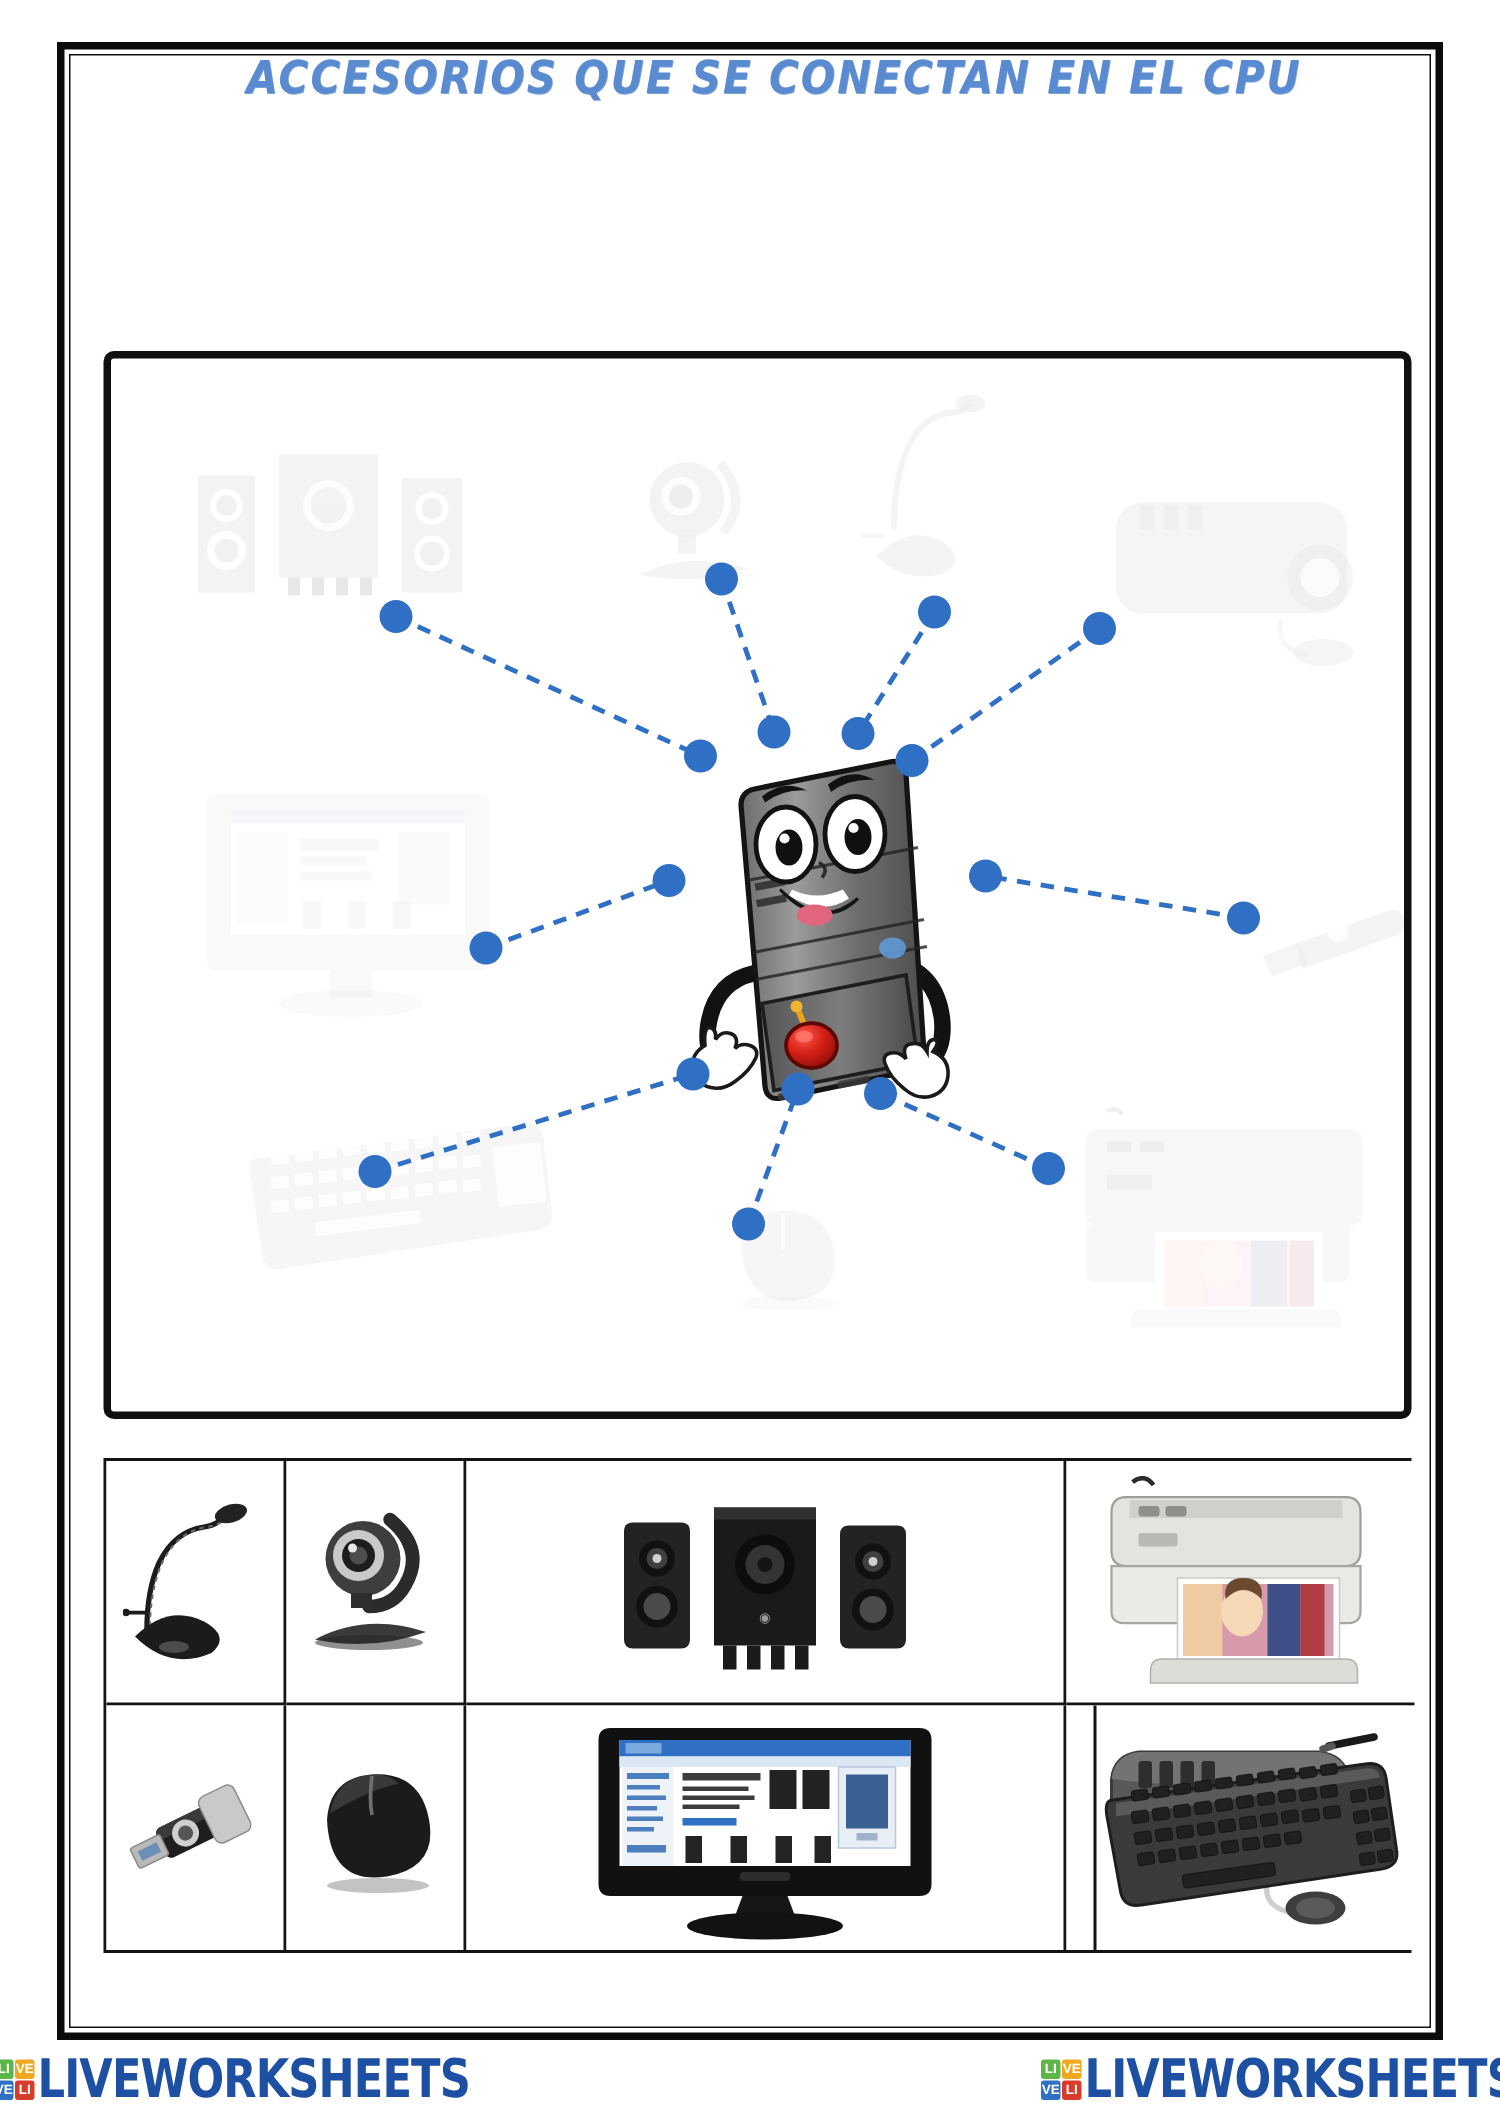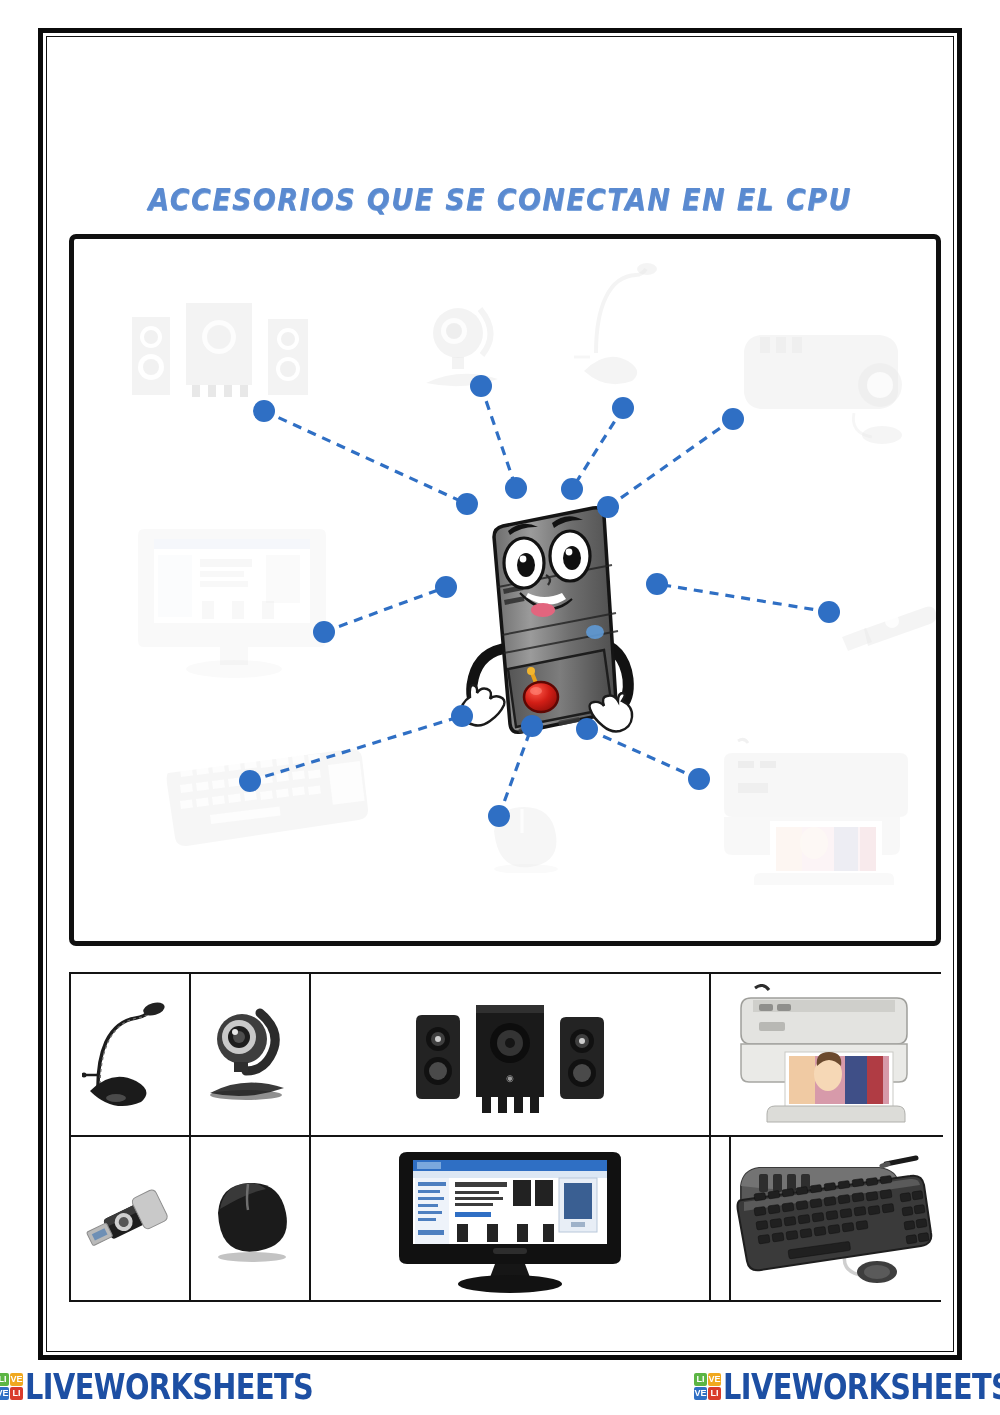--- a/index.html
+++ b/index.html
@@ -33,25 +33,25 @@
   #sheet-inner {
     position: absolute;
     inset: 3px;
     border: 1px solid #111;
     background: #fff;
   }
 
   
   #title-band {
     position: absolute;
-    left: 0; top: 0;
+    left: 16px; top: 0;
     width: 100%;
     height: 178px;
     display: flex;
-    align-items: flex-end;
+    align-items: flex-start;
     justify-content: center;
   }
   #worksheet-title {
     font-family: "DejaVu Sans", sans-serif;
     font-size: 27px;
     font-weight: 700;
     font-style: italic;
     letter-spacing: 1.4px;
     color: #5a8ad0;
     text-shadow: 0.5px 0.5px 0 #7ba4dd;

